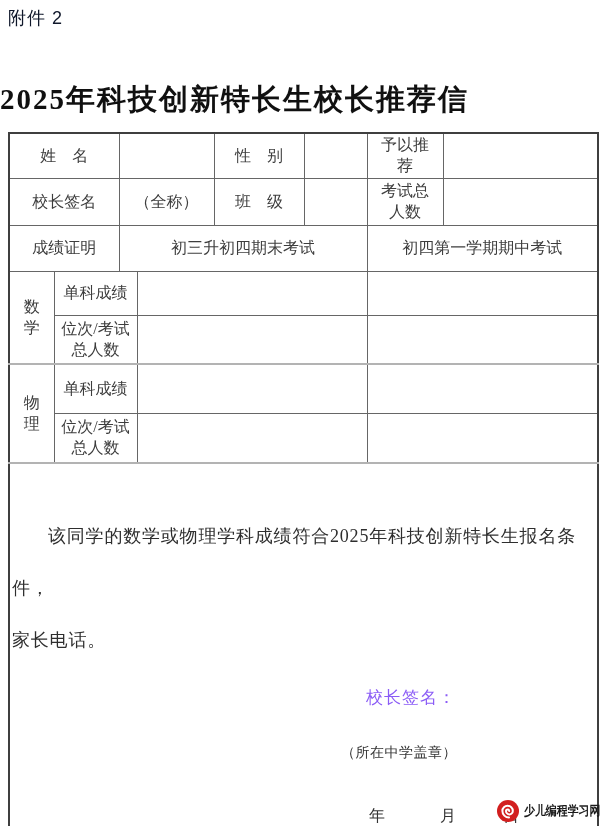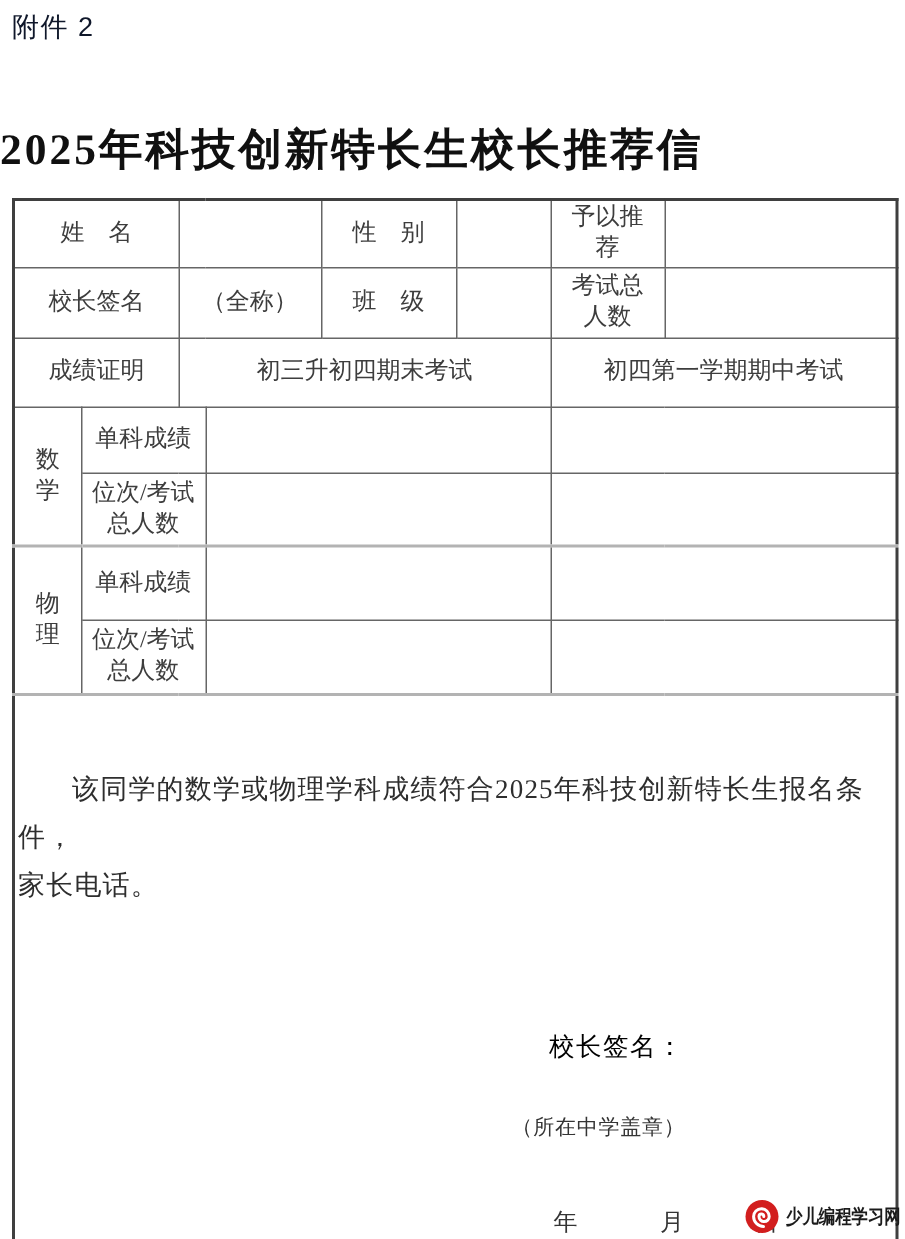--- a/index.html
+++ b/index.html
@@ -40,26 +40,26 @@
   tr.m2 td{border-top:1px solid #979797;}
   tr.p2 td{border-top:1px solid #979797;}
   tr.p1 td{border-top:2px solid #b3b3b3;}
   tr.bigrow td{border-top:2px solid #b3b3b3;}
   tr.bigrow td{
     height:367px;vertical-align:top;text-align:left;position:relative;
     padding:0;
   }
   .rec{
     margin-top:46px;padding:0 2px;
-    font-size:18px;line-height:32px;letter-spacing:0.8px;color:#2e2e2e;
+    font-size:18px;line-height:52px;letter-spacing:0.8px;color:#2e2e2e;
   }
   .rec .l1{text-indent:2em;}
   .sig-line{
     position:absolute;left:356px;top:223px;
-    font-size:17px;letter-spacing:1px;color:#000000;white-space:nowrap;
+    font-size:17px;letter-spacing:1px;color:#8b5cf6;white-space:nowrap;
   }
   .seal-line{
     position:absolute;left:331px;top:280px;
     font-size:14px;letter-spacing:0.5px;color:#343434;white-space:nowrap;
   }
   .date-line{
     position:absolute;left:338px;top:342px;
     font-size:16px;color:#343434;white-space:nowrap;margin-left:21px;
   }
   .date-line .dm{margin-left:55px;}

